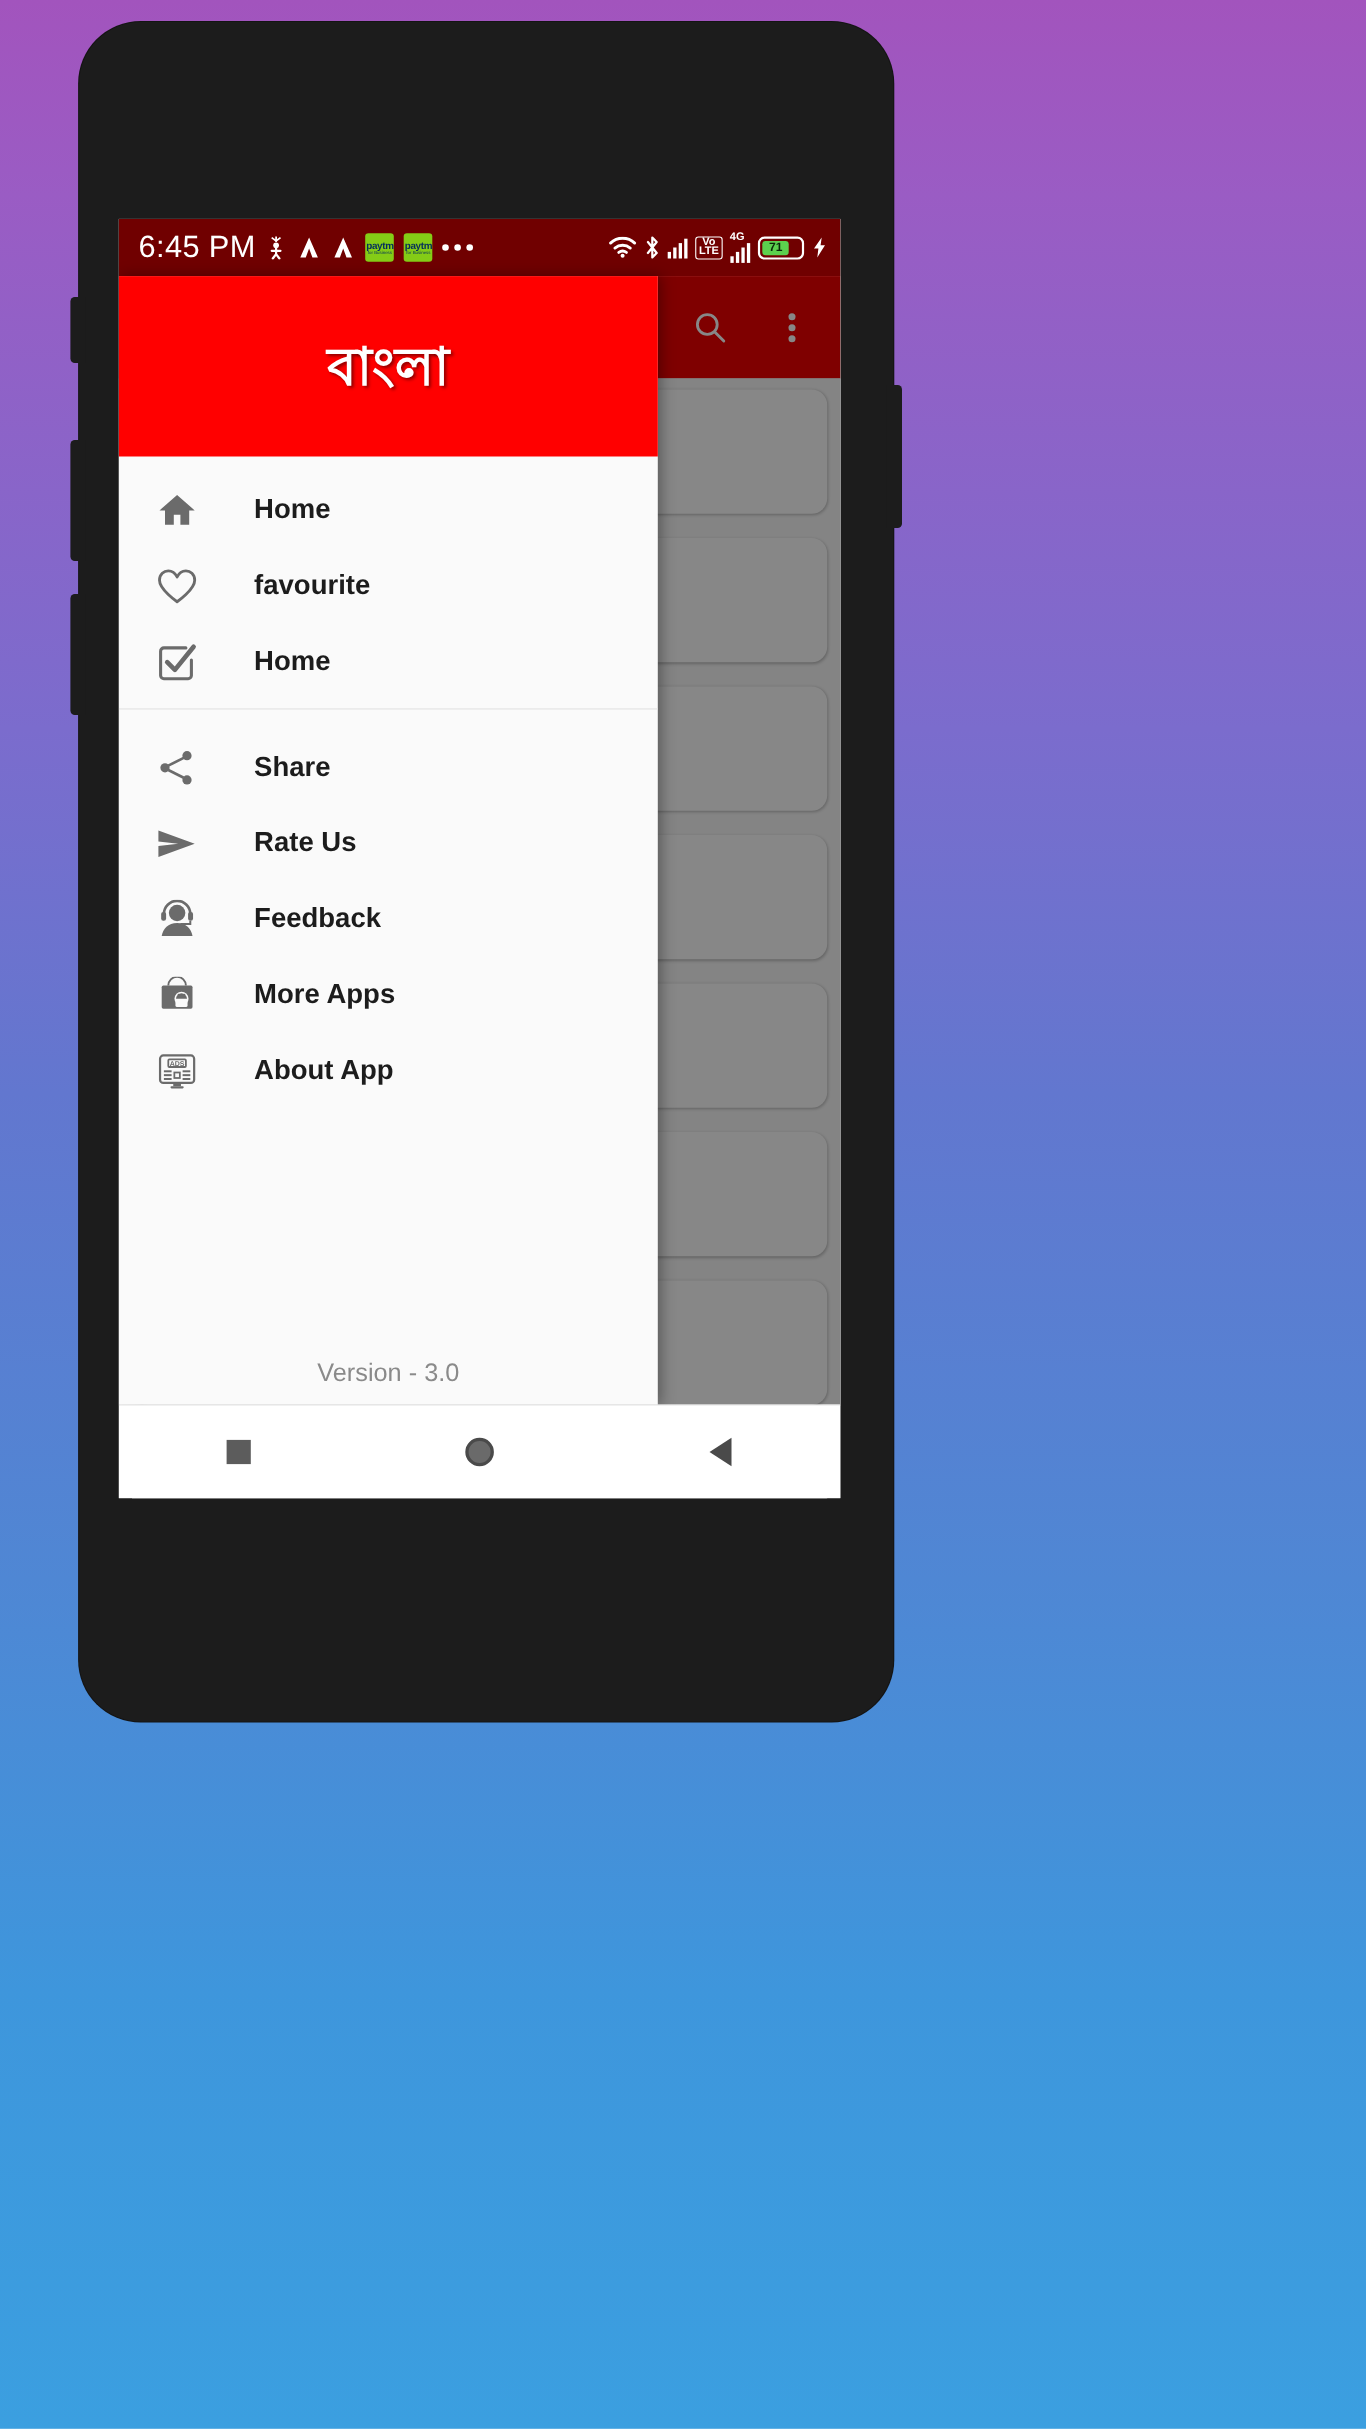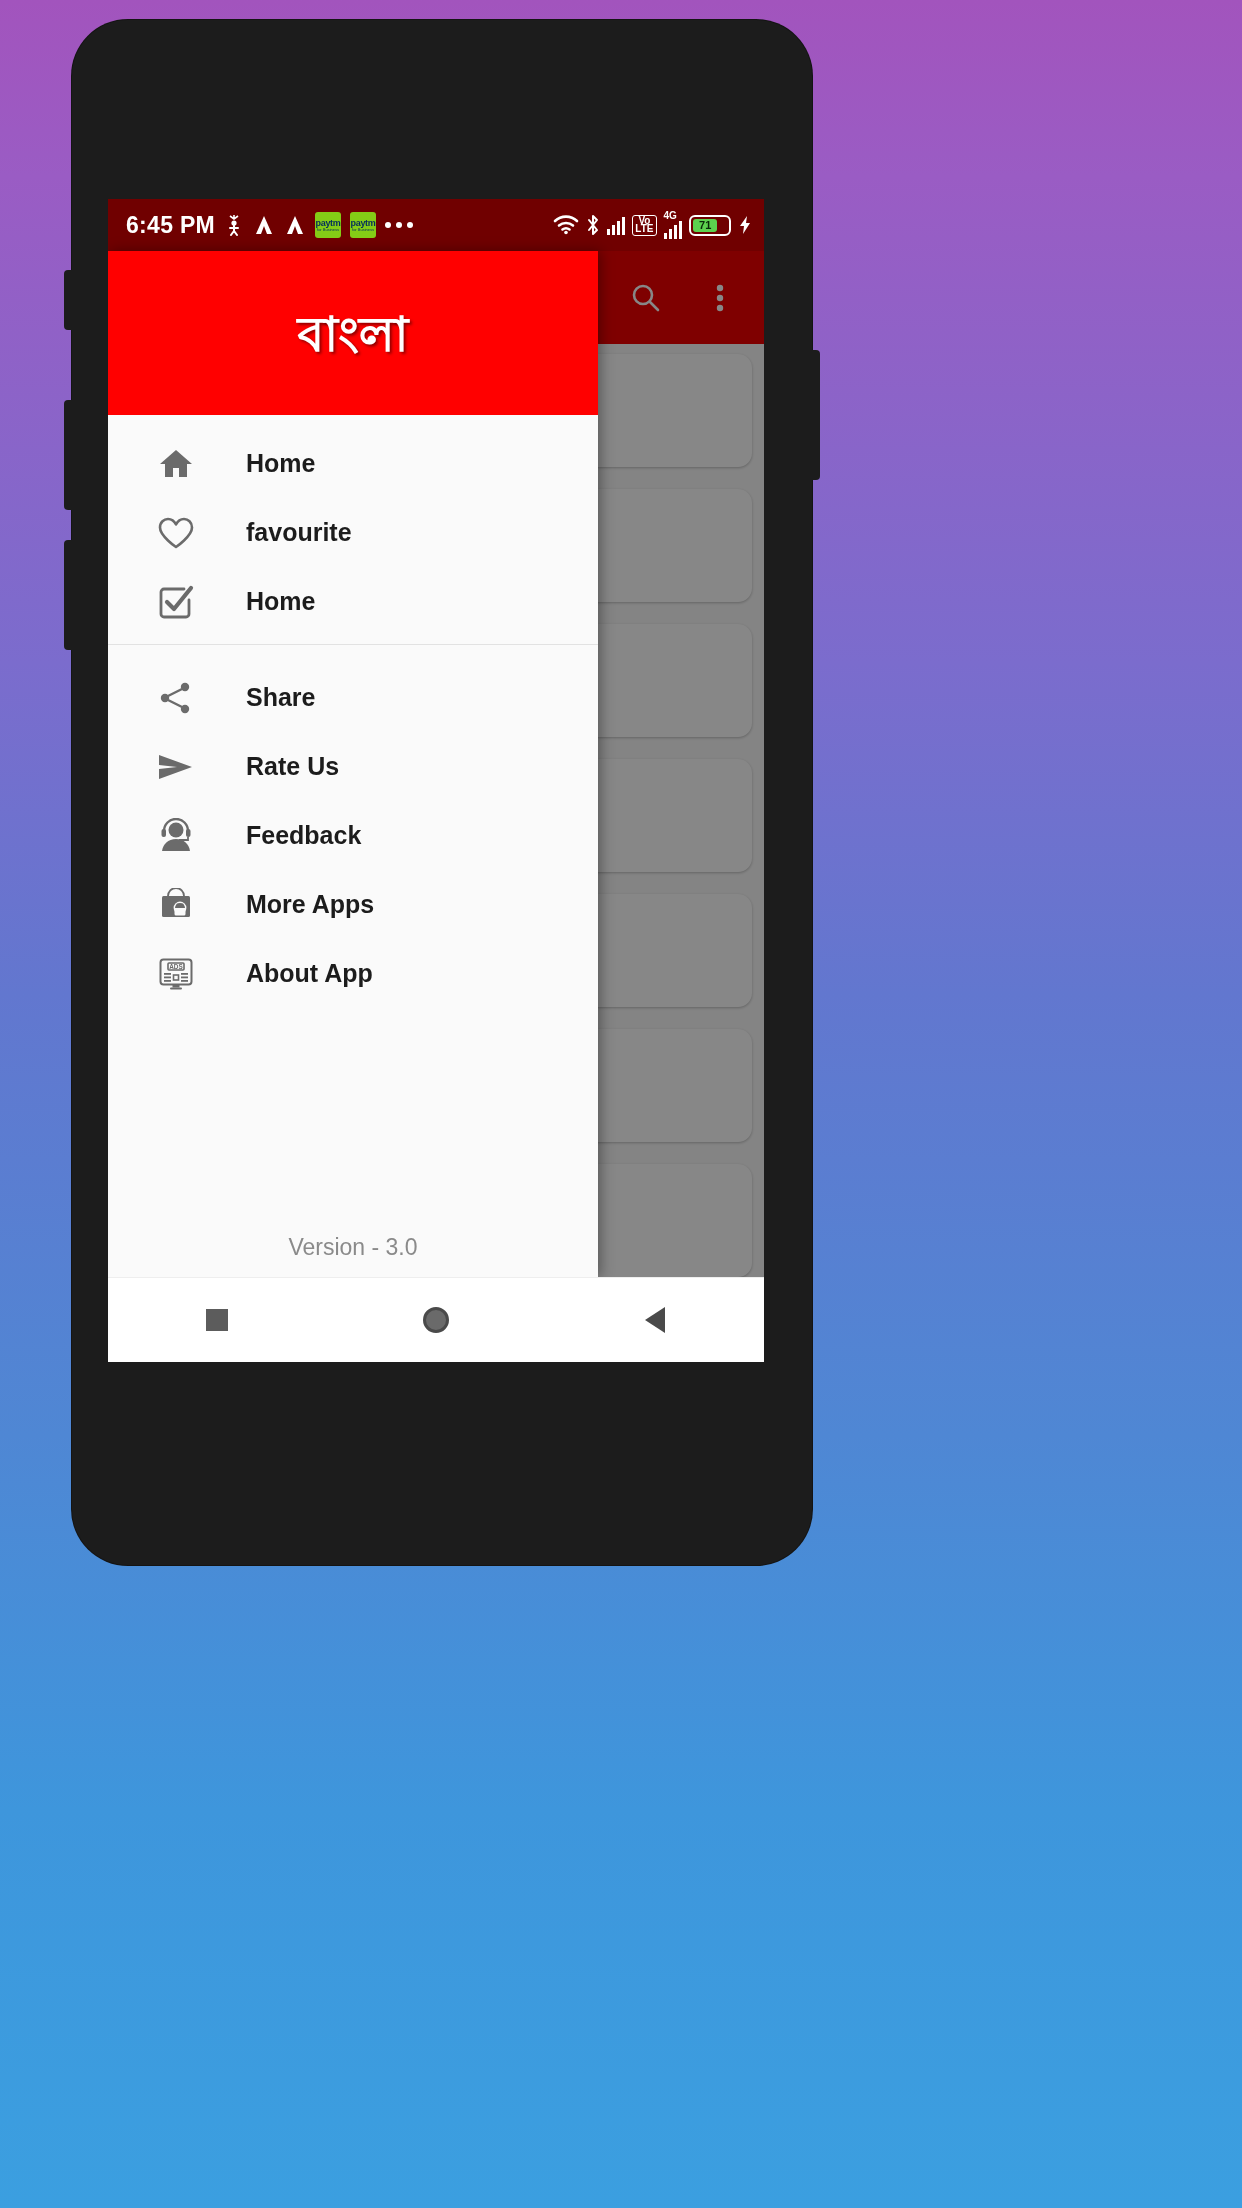--- a/index.html
+++ b/index.html
@@ -59,21 +59,21 @@
     overflow:hidden;
   }
   #status-bar.dim::after {
     content:"";
     position:absolute; inset:0;
     background:rgba(0,0,0,0.42);
     pointer-events:none;
   }
   #status-left { display:flex; align-items:center; gap:9px; flex:0 0 auto; z-index:1;}
   #status-right { display:flex; align-items:center; gap:7px; margin-left:auto; z-index:1;}
-  .clock { font-size:23px; font-weight:bold; letter-spacing:0.3px; }
+  .clock { font-size:28px; font-weight:normal; letter-spacing:0.3px; }
   .sicon { display:inline-flex; align-items:center; justify-content:center; }
   .paytm-box {
     background:#84cc16; color:#00b9f5;
     width:26px; height:26px; border-radius:3px;
     display:flex; flex-direction:column; align-items:center; justify-content:center;
     line-height:1;
   }
   .paytm-box b { font-size:9px; color:#042e5b; letter-spacing:-0.3px;}
   .paytm-box i { font-size:4px; color:#042e5b; font-style:normal; }
   .dots3 { display:flex; gap:5px; align-items:center; }
@@ -143,21 +143,21 @@
   #drawer-header .bn2 {
     color:#fff; font-weight:bold;
     font-size:40px; line-height:1.15; margin-top:4px;
     text-shadow:2px 2px 3px rgba(0,0,0,0.45);
     font-family:"Liberation Sans","DejaVu Sans",sans-serif;
   }
   .menu-group { padding:14px 0 8px 0; }
   .menu-group.g2 { border-top:1px solid #e2e2e2; padding-top:18px; }
   .menu-item {
     display:flex; align-items:center;
-    height:69px; padding-left:42px;
+    height:69px; padding-left:27px;
     cursor:pointer;
   }
   .menu-item .mi-icon {
     width:52px; height:44px;
     display:flex; align-items:center; justify-content:center;
     flex:0 0 52px;
   }
   .menu-item .mi-label {
     margin-left:44px;
     font-size:25px; font-weight:bold;

